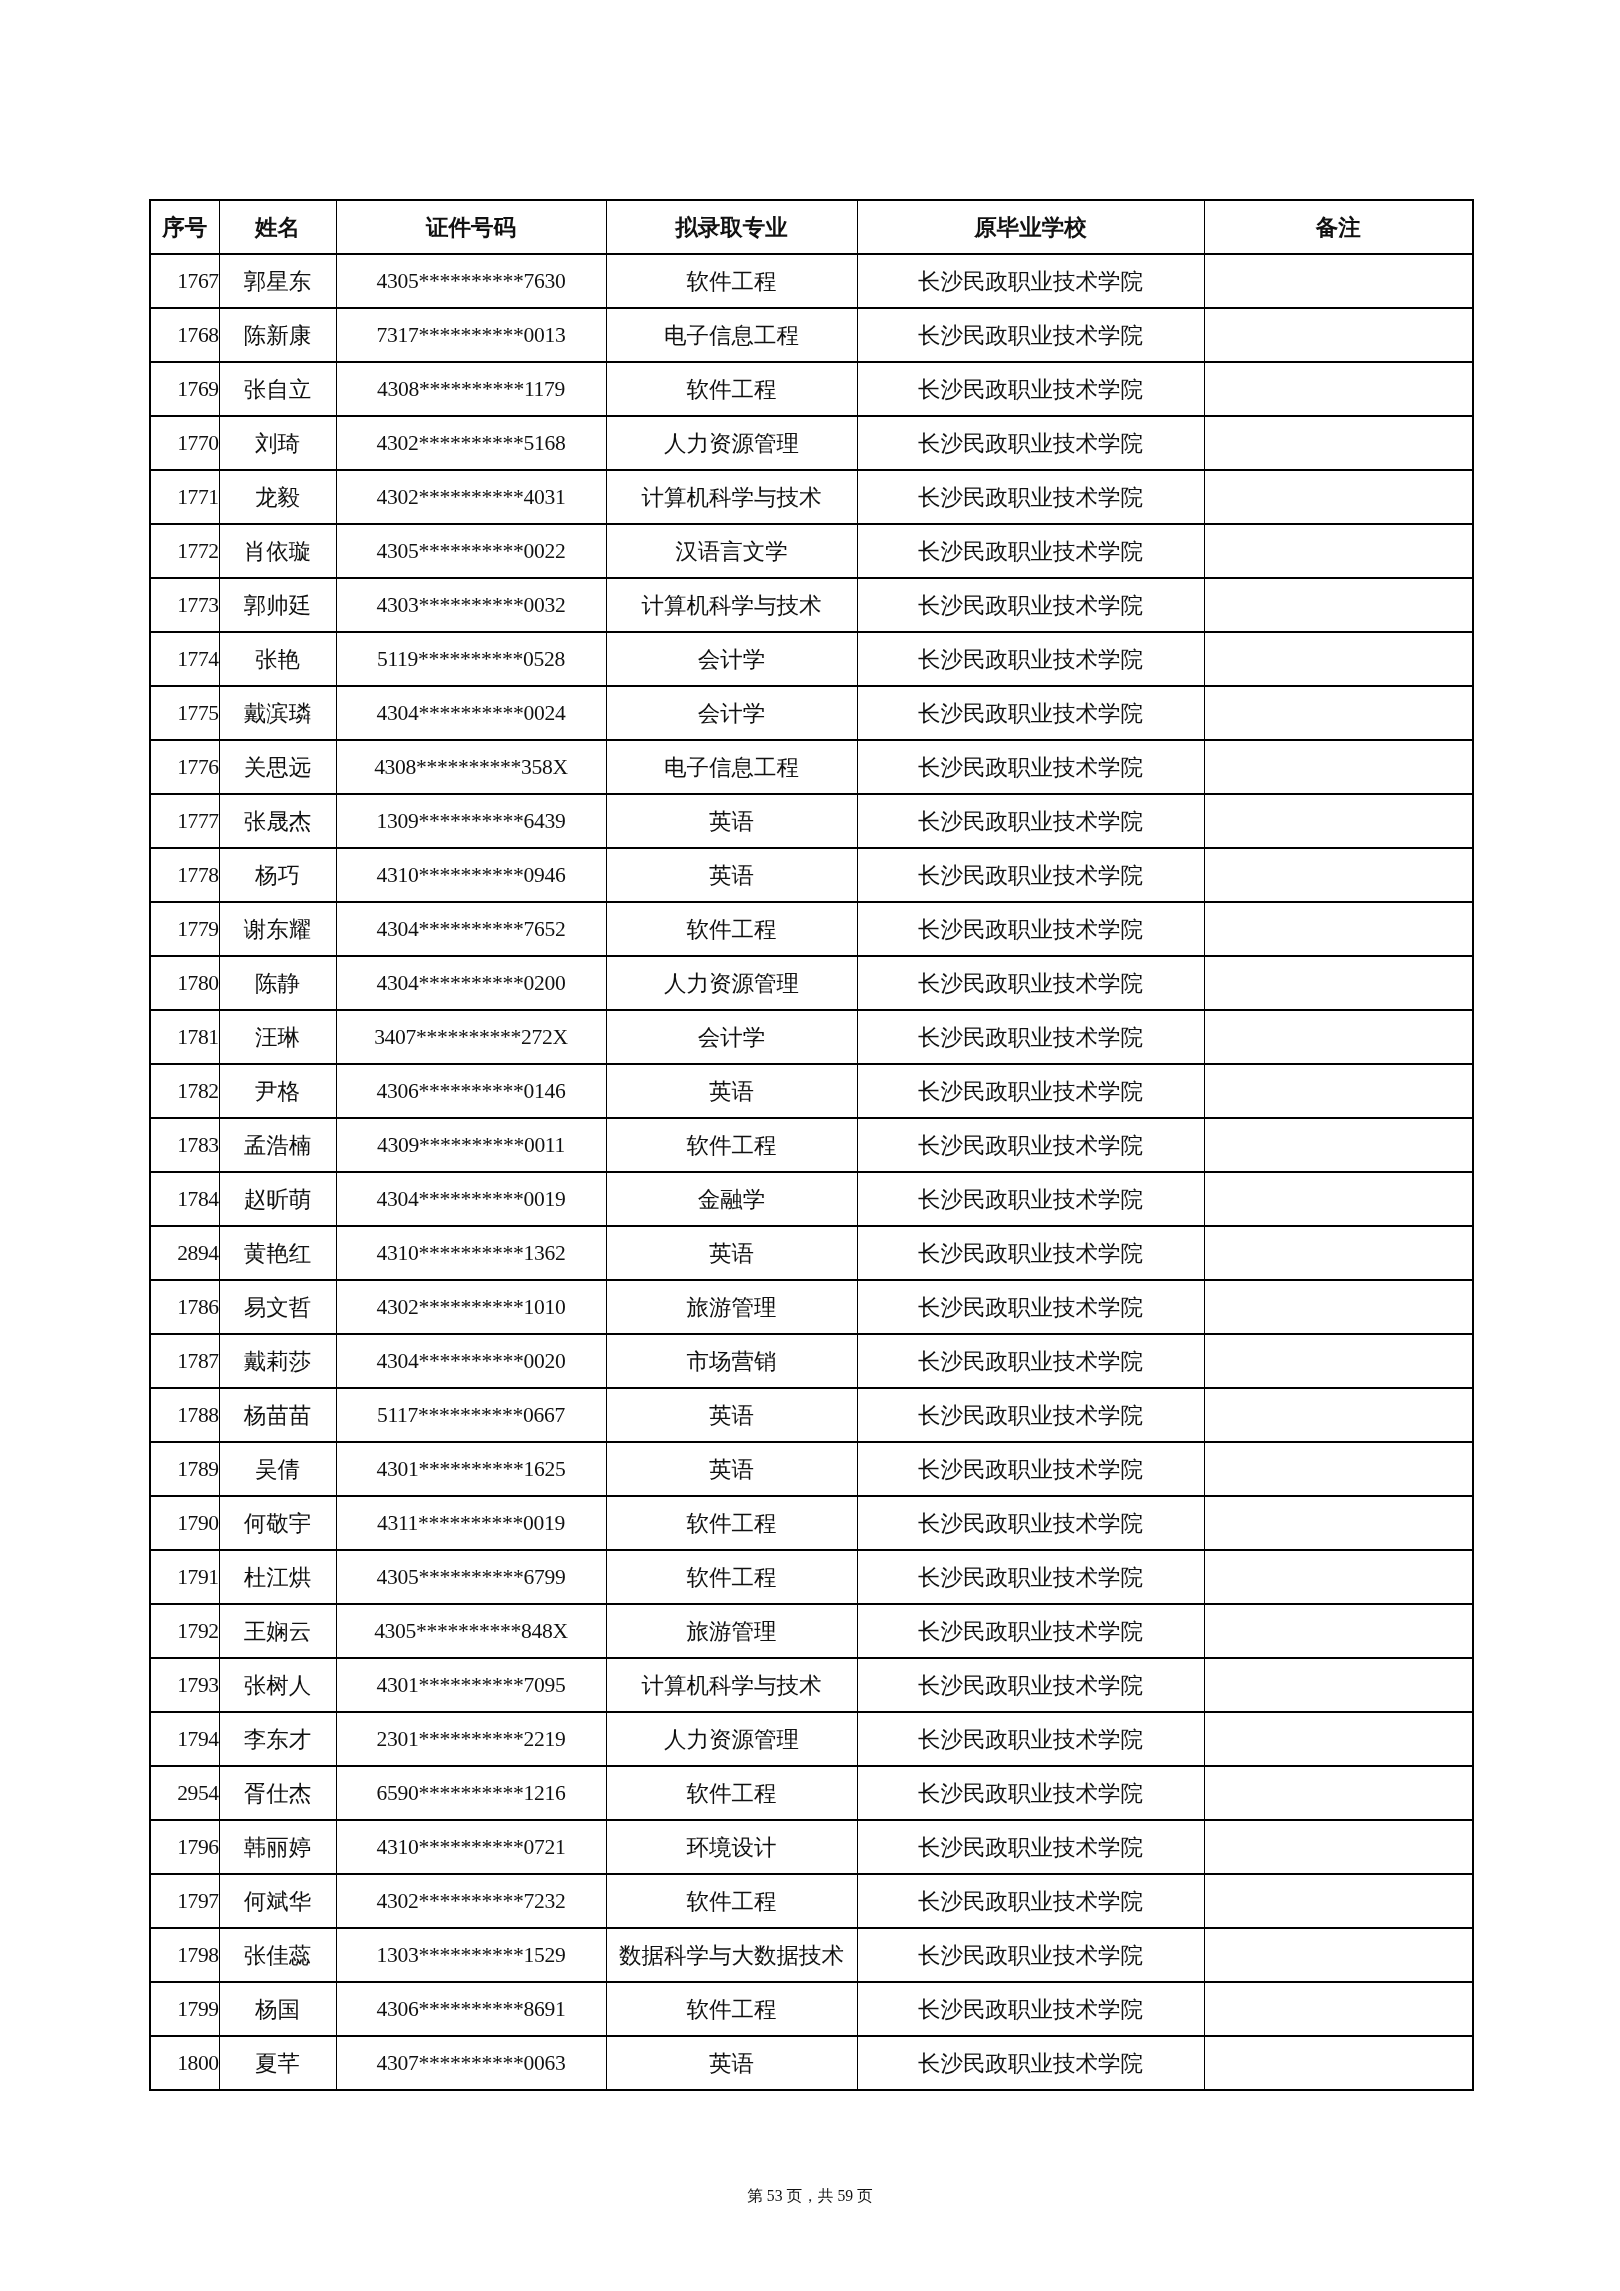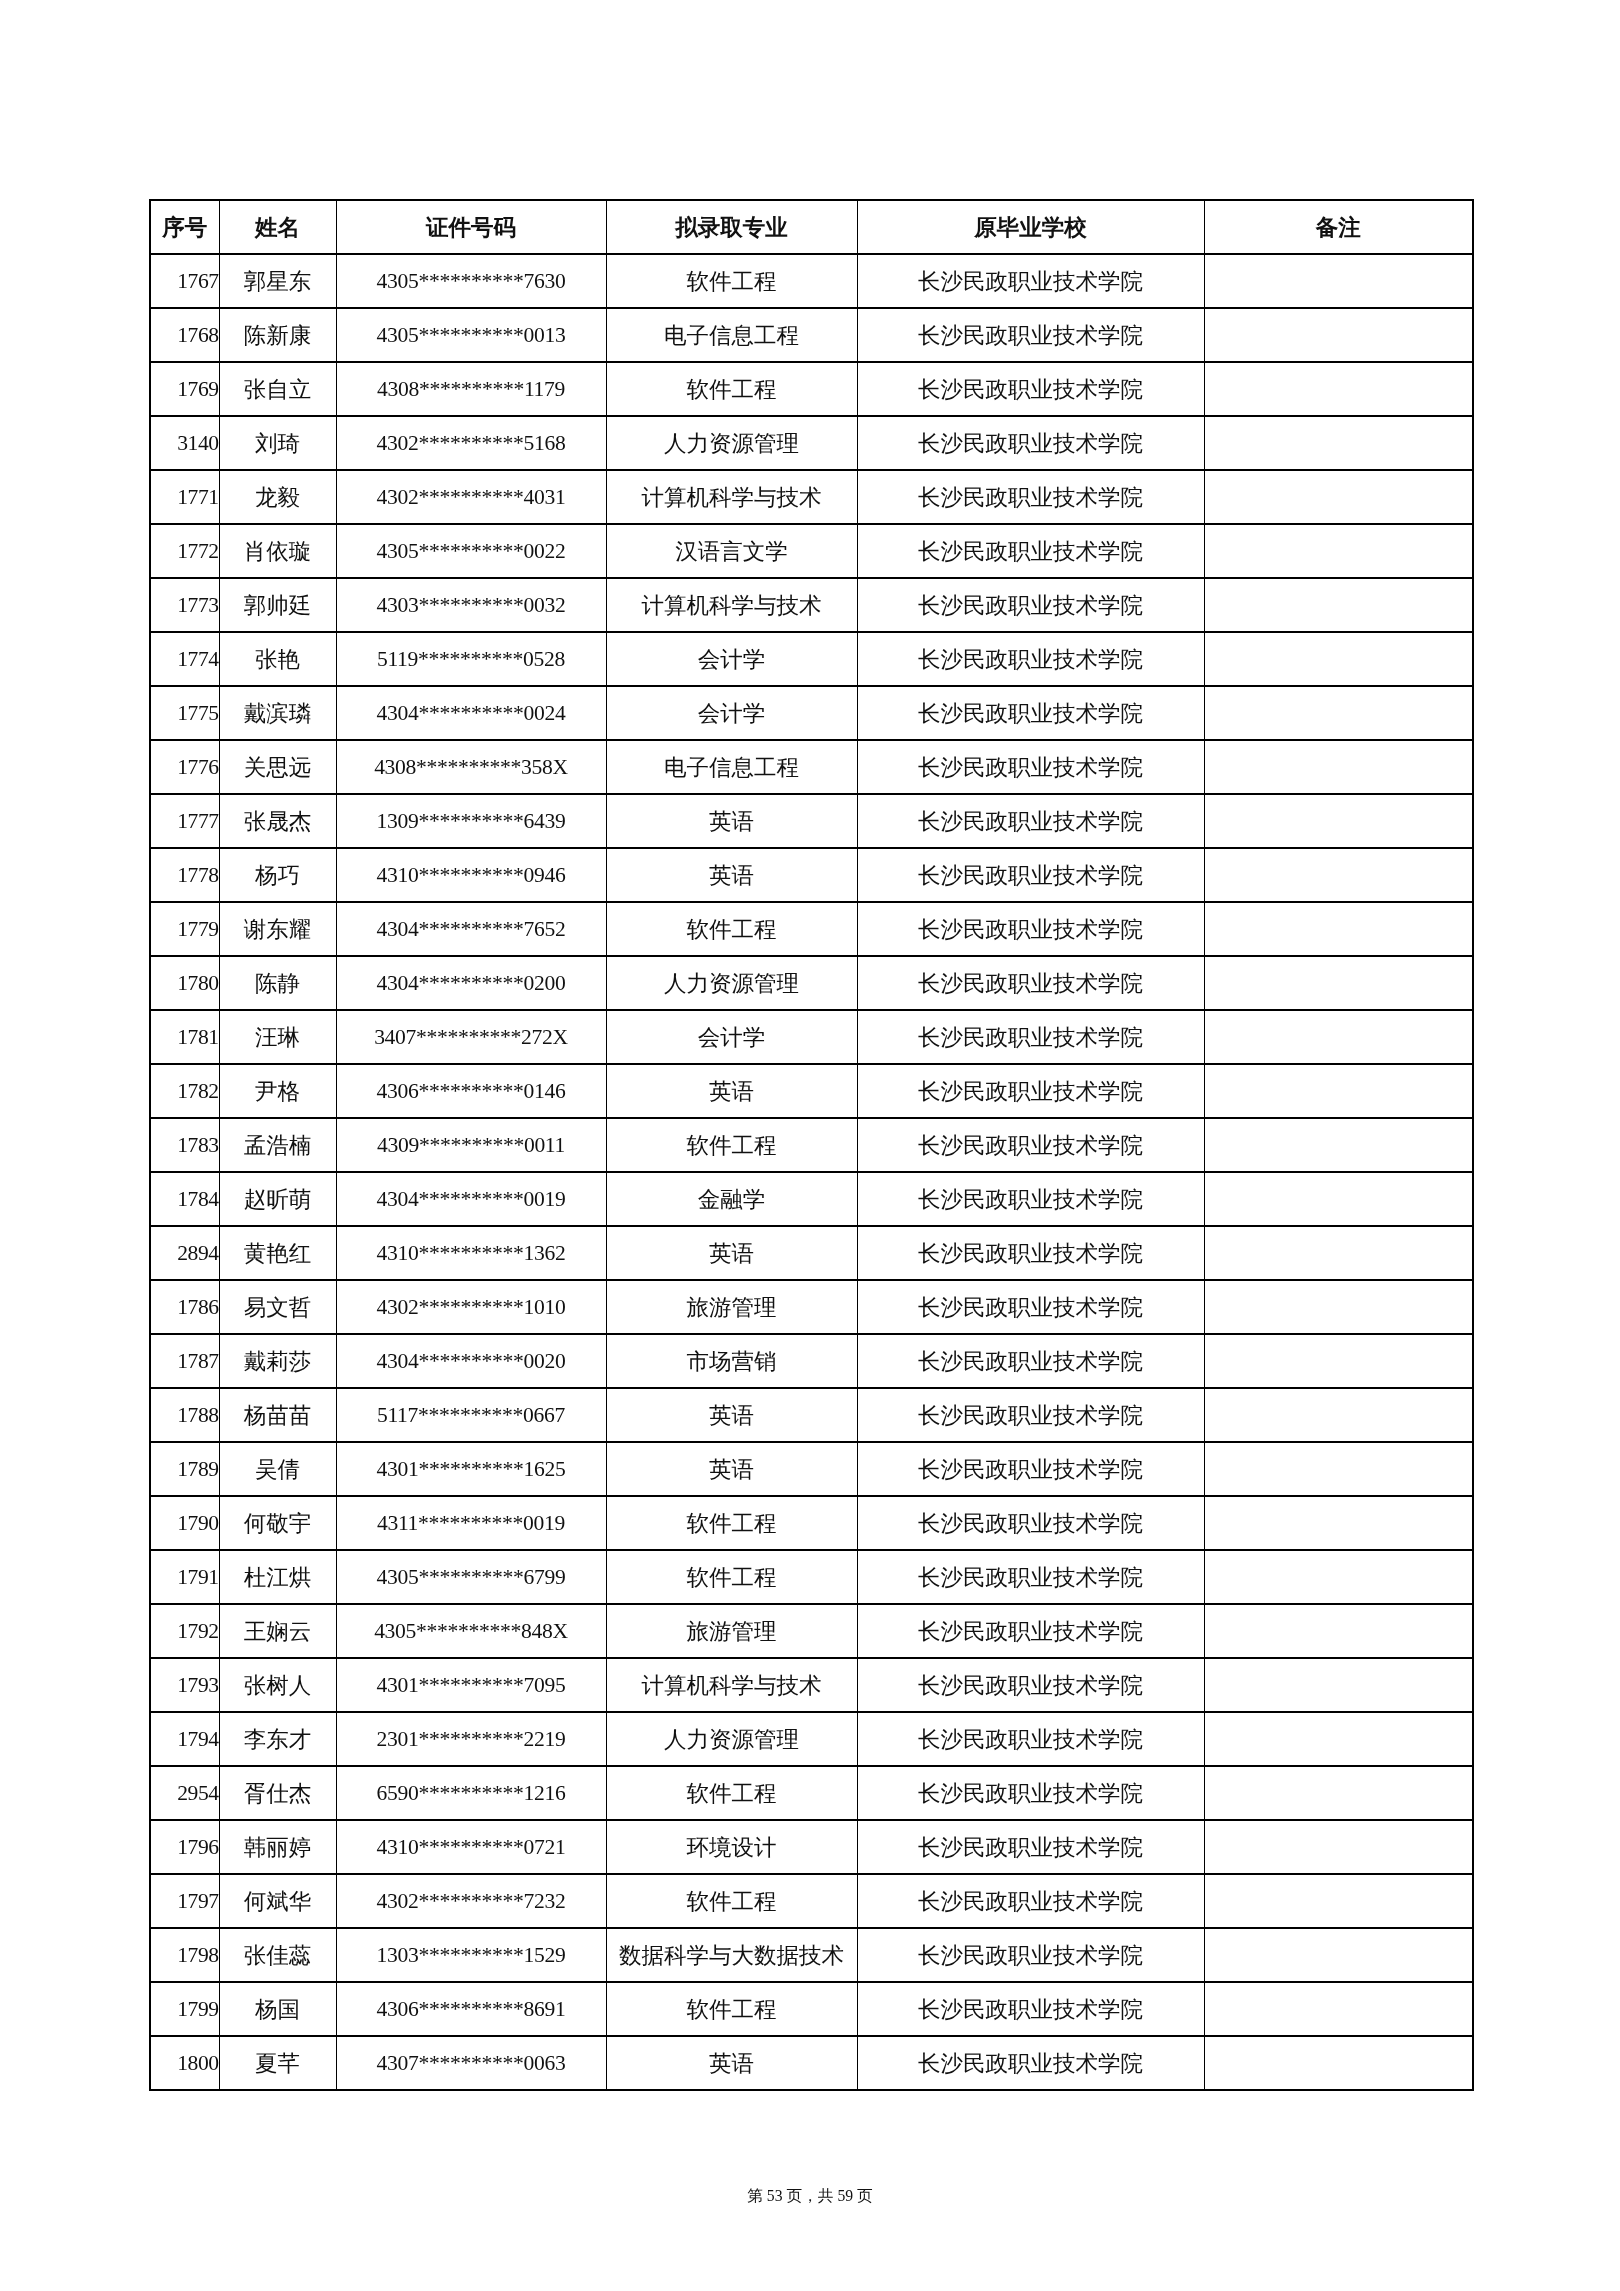--- a/index.html
+++ b/index.html
@@ -45,35 +45,35 @@
         <td class="c-seq">1767</td>
         <td class="c-name">郭星东</td>
         <td class="c-id">4305**********7630</td>
         <td class="c-major">软件工程</td>
         <td class="c-school">长沙民政职业技术学院</td>
         <td class="c-note"></td>
       </tr>
       <tr>
         <td class="c-seq">1768</td>
         <td class="c-name">陈新康</td>
-        <td class="c-id">4305**********0013</td>
+        <td class="c-id">7317**********0013</td>
         <td class="c-major">电子信息工程</td>
         <td class="c-school">长沙民政职业技术学院</td>
         <td class="c-note"></td>
       </tr>
       <tr>
         <td class="c-seq">1769</td>
         <td class="c-name">张自立</td>
         <td class="c-id">4308**********1179</td>
         <td class="c-major">软件工程</td>
         <td class="c-school">长沙民政职业技术学院</td>
         <td class="c-note"></td>
       </tr>
       <tr>
-        <td class="c-seq">3140</td>
+        <td class="c-seq">1770</td>
         <td class="c-name">刘琦</td>
         <td class="c-id">4302**********5168</td>
         <td class="c-major">人力资源管理</td>
         <td class="c-school">长沙民政职业技术学院</td>
         <td class="c-note"></td>
       </tr>
       <tr>
         <td class="c-seq">1771</td>
         <td class="c-name">龙毅</td>
         <td class="c-id">4302**********4031</td>

